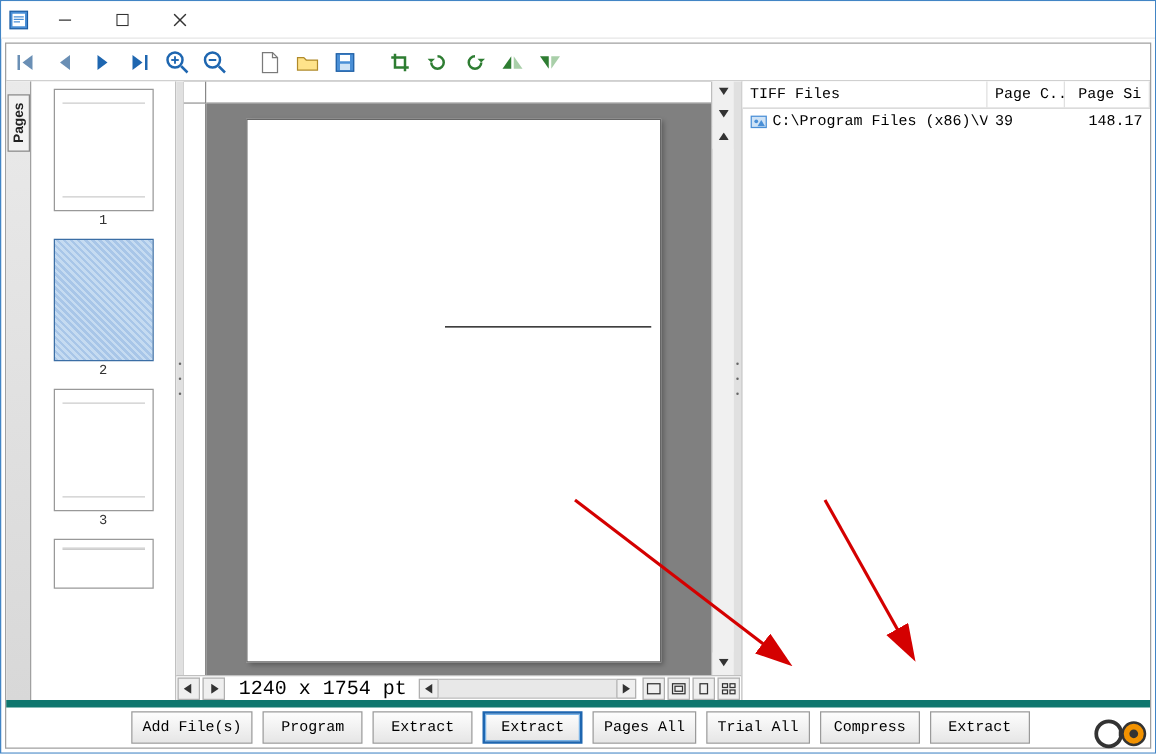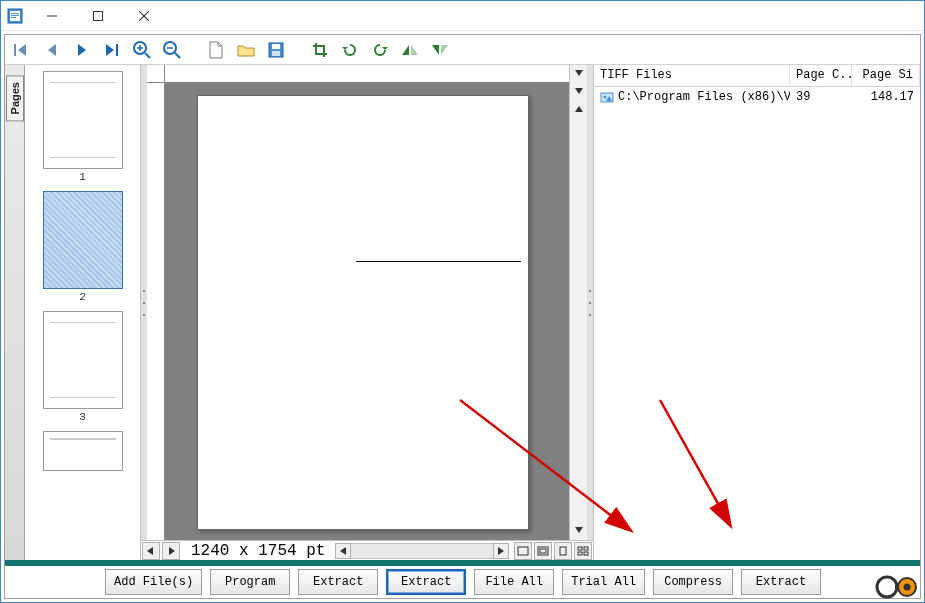--- a/index.html
+++ b/index.html
@@ -572,21 +572,21 @@
         </div>
       </div>
 
     </div>
 
     <div class="button-bar">
       <button class="btn">Add File(s)</button>
       <button class="btn">Program</button>
       <button class="btn">Extract</button>
       <button class="btn focus">Extract</button>
-      <button class="btn">File All</button>
+      <button class="btn">Pages All</button>
       <button class="btn">Trial All</button>
       <button class="btn">Compress</button>
       <button class="btn">Extract</button>
     </div>
 
 
   </div>
 
 </div>
 

